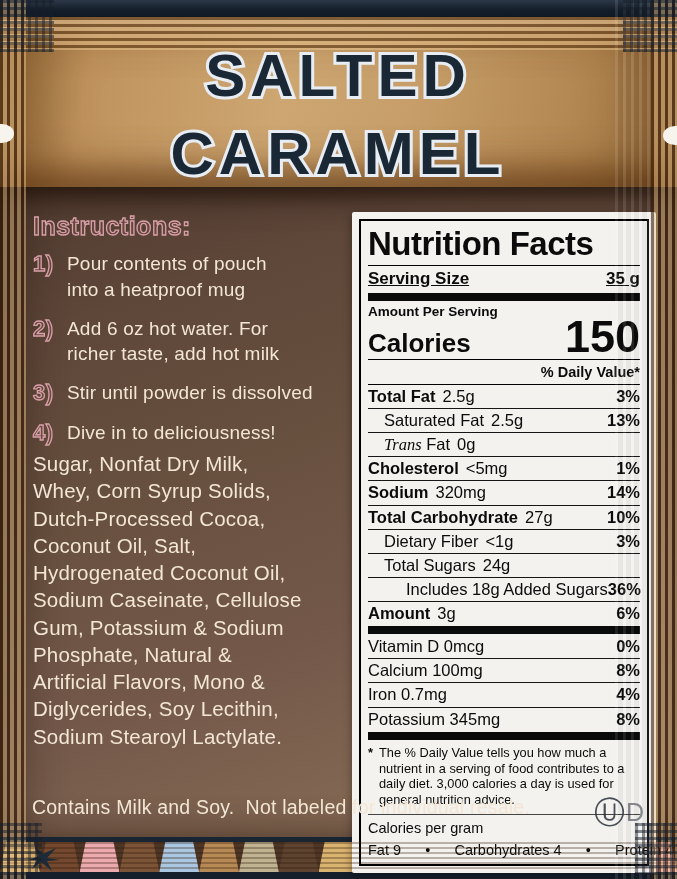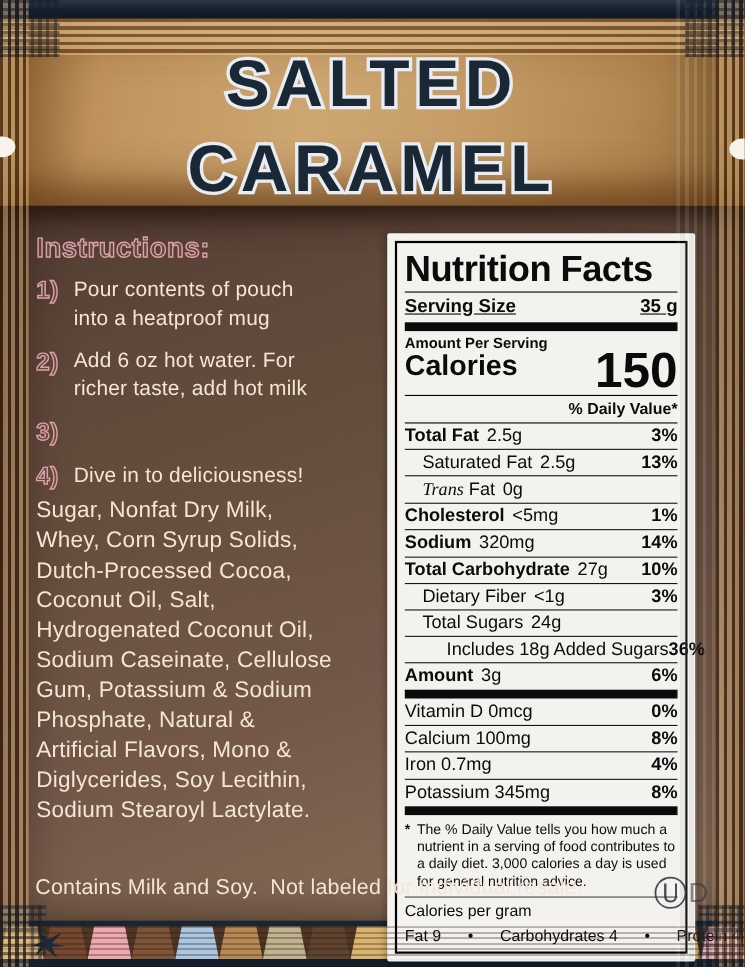--- a/index.html
+++ b/index.html
@@ -46,29 +46,29 @@
   .instructions{position:absolute;left:33px;top:212px;width:322px;z-index:3;}
   .instructions h2{font-size:25px;margin:0 0 10px 0;}
   .step{display:flex;margin-bottom:13px;}
   .step-num{width:34px;flex:none;font-size:22px;line-height:1.2;}
   .step-text{font-size:19px;line-height:1.36;color:#f3e6d4;white-space:pre-line;letter-spacing:.2px;}
   .ingredients{position:absolute;left:33px;top:450px;width:322px;z-index:3;}
   .ingredients h2{font-size:25px;margin:0 0 6px 0;}
   .ingredients p{margin:0;font-size:20.5px;line-height:1.33;color:#f3e6d4;white-space:pre-line;letter-spacing:.2px;}
 
   
-  .nf{position:absolute;left:352px;top:212px;width:280px;z-index:3;background:#f3f2ef;
+  .nf{position:absolute;left:352px;top:212px;width:304px;z-index:3;background:#f3f2ef;
     border-radius:2px;box-shadow:0 2px 8px rgba(0,0,0,.38);color:#0b0b0b;}
   .nf-inner{margin:7px;border:2px solid #000;padding:3px 7px 6px 7px;}
   .nf-title{font-size:33px;font-weight:bold;letter-spacing:-.5px;border-bottom:1px solid #000;
     padding:1px 0 2px 0;white-space:nowrap;}
   .nf-serving{display:flex;justify-content:space-between;font-size:17px;font-weight:bold;padding:3px 0;text-decoration:underline;}
   .nf-bar{height:8px;background:#0a0a0a;margin:1px 0;}
   .nf-aps{font-size:13.5px;font-weight:bold;margin-top:3px;}
-  .nf-calrow{display:flex;justify-content:space-between;border-bottom:1px solid #000;padding-bottom:3px;}
+  .nf-calrow{display:flex;justify-content:space-between;align-items:flex-end;border-bottom:1px solid #000;padding-bottom:3px;}
   .nf-cal{font-size:26px;font-weight:bold;line-height:1;}
   .nf-calval{font-size:45px;font-weight:bold;line-height:.82;}
   .nf-dv{text-align:right;font-size:14.5px;font-weight:bold;padding:4px 0;border-bottom:1px solid #000;}
   .nf-row{display:flex;align-items:center;font-size:16.5px;padding:2px 0;border-bottom:1px solid #161616;line-height:1.16;}
   .nf-row:last-child{border-bottom:none;}
   .nf-row .nm{white-space:pre;} .nf-row .bold{font-weight:bold;}
   .nf-row .it{font-style:italic;font-family:Liberation Serif, serif;}
   .nf-row .amt{margin-left:7px;white-space:pre;}
   .nf-row .fill{flex:1;}
   .nf-row .dv{font-weight:bold;}
@@ -116,20 +116,21 @@
           <span class="step-text">Pour contents of pouch
 into a heatproof mug</span>
         </div>
         <div class="step">
           <span class="step-num outline-pink">2)</span>
           <span class="step-text">Add 6 oz hot water.  For
 richer taste, add hot milk</span>
         </div>
         <div class="step">
           <span class="step-num outline-pink">3)</span>
+          <span class="step-text">Stir until powder is dissolved</span>
         </div>
         <div class="step">
           <span class="step-num outline-pink">4)</span>
           <span class="step-text">Dive in to deliciousness!</span>
         </div>
       </div>
   </section>
 
   <section class="ingredients">
     <p>Sugar, Nonfat Dry Milk,

